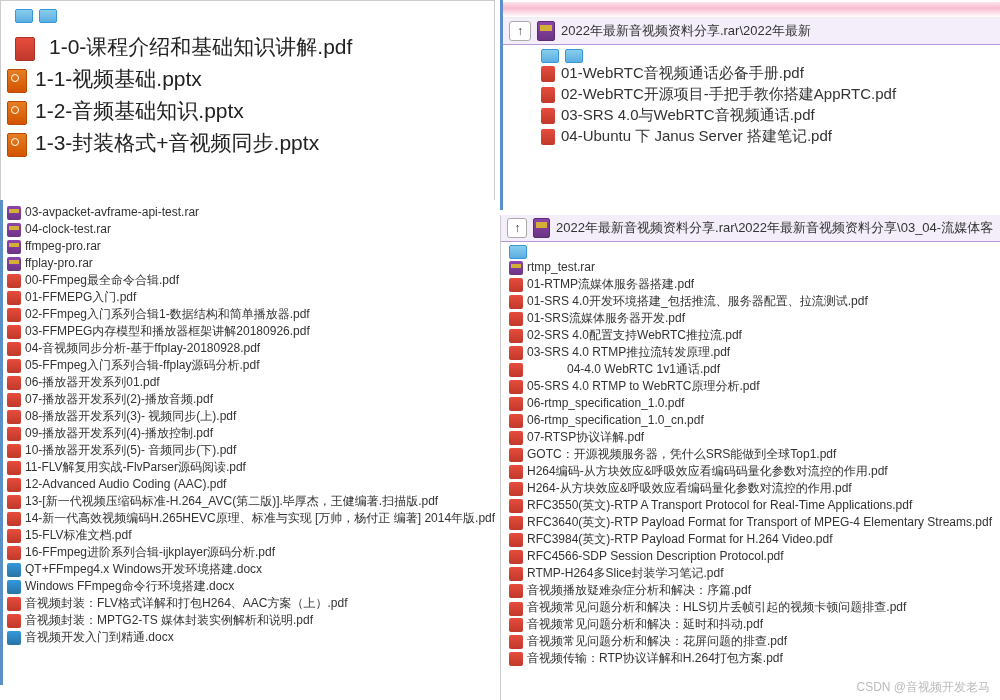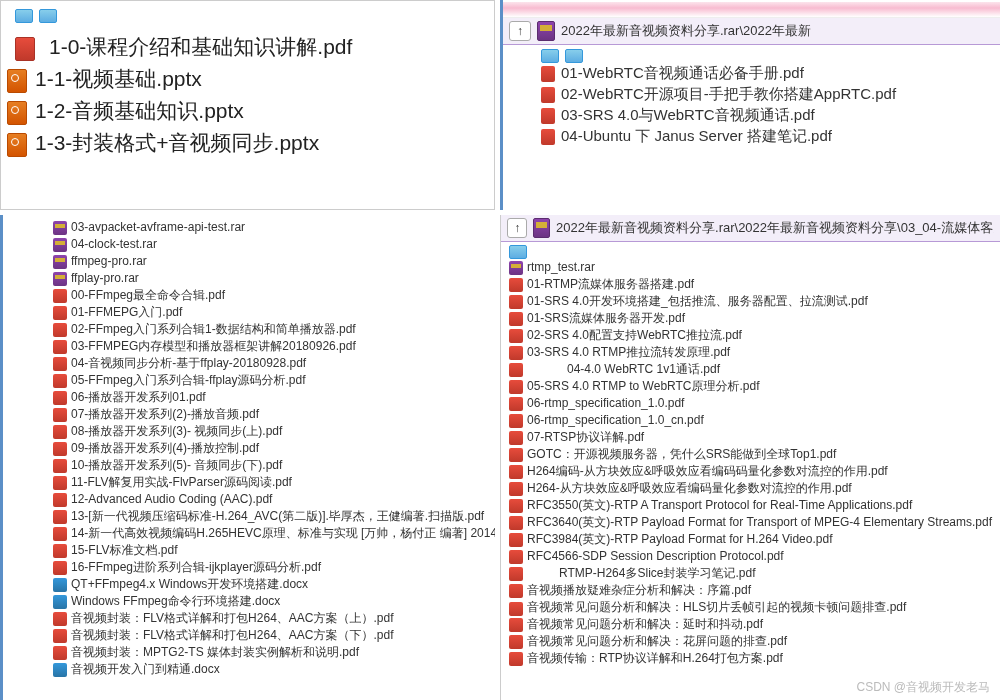--- a/index.html
+++ b/index.html
@@ -1,20 +1,20 @@
 <!DOCTYPE html>
 <html><head>
 <meta charset="utf-8">
 <style>
 * { box-sizing: border-box; margin: 0; padding: 0; }
 body { font-family: "Microsoft YaHei", sans-serif; background: #fff; width: 1000px; height: 700px; overflow: hidden; position: relative; }
 .quadrant { position: absolute; background: #fff; overflow: hidden; }
 .q1 { top: 0; left: 0; width: 495px; height: 210px; border: 1px solid #ccc; }
 .q2 { top: 0; left: 500px; width: 500px; height: 210px; }
-.q3 { top: 215px; left: 0; width: 495px; height: 485px; border-left: 3px solid #5b8fc7; padding-left: 46px; }
+.q3 { top: 200px; left: 0; width: 495px; height: 485px; border-left: 3px solid #5b8fc7; }
 .q4 { top: 215px; left: 500px; width: 500px; height: 485px; border-left: 1px solid #ccc; }
 
 .big-row { display: flex; align-items: flex-end; padding: 2px 6px; font-size: 21px; color: #222; }
 .big-row:first-child { padding-top: 8px; padding-left: 14px; gap: 6px; }
 .big-row:first-child .folder-small { width: 18px; height: 14px; }
 .big-icon { width: 20px; height: 24px; display: flex; align-items: center; justify-content: center; margin-right: 8px; flex-shrink: 0; }
 .pdf-icon { background: linear-gradient(#e74c3c, #c0392b); border-radius: 2px; border: 1px solid #a93226; }
 .pdf-icon::after { content: ""; color: white; font-size: 8px; font-weight: bold; }
 .pptx-icon { background: linear-gradient(#e67e22, #d35400); border-radius: 2px; border: 1px solid #ba4a00; position: relative; }
 .pptx-icon::after { content: ""; width:6px; height:6px; border:1px solid #fff; border-radius:50%; position:absolute; top:4px; left:3px; }
@@ -208,24 +208,20 @@
       <div class="small-row">
         <span class="sm-icon docx-sm"></span>
         <span>Windows FFmpeg命令行环境搭建.docx</span>
       </div>
       <div class="small-row">
         <span class="sm-icon pdf-sm"></span>
         <span>音视频封装：FLV格式详解和打包H264、AAC方案（上）.pdf</span>
       </div>
       <div class="small-row">
         <span class="sm-icon pdf-sm"></span>
-        <span>音视频封装：FLV格式详解和打包H264、AAC方案（下）.pdf</span>
-      </div>
-      <div class="small-row">
-        <span class="sm-icon pdf-sm"></span>
         <span>音视频封装：MPTG2-TS 媒体封装实例解析和说明.pdf</span>
       </div>
       <div class="small-row">
         <span class="sm-icon docx-sm"></span>
         <span>音视频开发入门到精通.docx</span>
       </div>
     </div>
 </div>
 
 <div class="quadrant q4">
@@ -303,21 +299,21 @@
         <span>RFC3640(英文)-RTP Payload Format for Transport of MPEG-4 Elementary Streams.pdf</span>
       </div>
       <div class="small-row" style="padding-left: 8px; text-align: center;">
         <span class="sm-icon pdf-sm"></span>
         <span>RFC3984(英文)-RTP Payload Format for H.264 Video.pdf</span>
       </div>
       <div class="small-row" style="padding-left: 8px;">
         <span class="sm-icon pdf-sm"></span>
         <span>RFC4566-SDP Session  Description  Protocol.pdf</span>
       </div>
-      <div class="small-row" style="padding-left: 8px; gap: 32px;">
+      <div class="small-row" style="padding-left: 8px;">
         <span class="sm-icon pdf-sm"></span>
         <span>RTMP-H264多Slice封装学习笔记.pdf</span>
       </div>
       <div class="small-row" style="padding-left: 8px;">
         <span class="sm-icon pdf-sm"></span>
         <span>音视频播放疑难杂症分析和解决：序篇.pdf</span>
       </div>
       <div class="small-row" style="padding-left: 8px; align-items: flex-end;">
         <span class="sm-icon pdf-sm"></span>
         <span>音视频常见问题分析和解决：HLS切片丢帧引起的视频卡顿问题排查.pdf</span>

